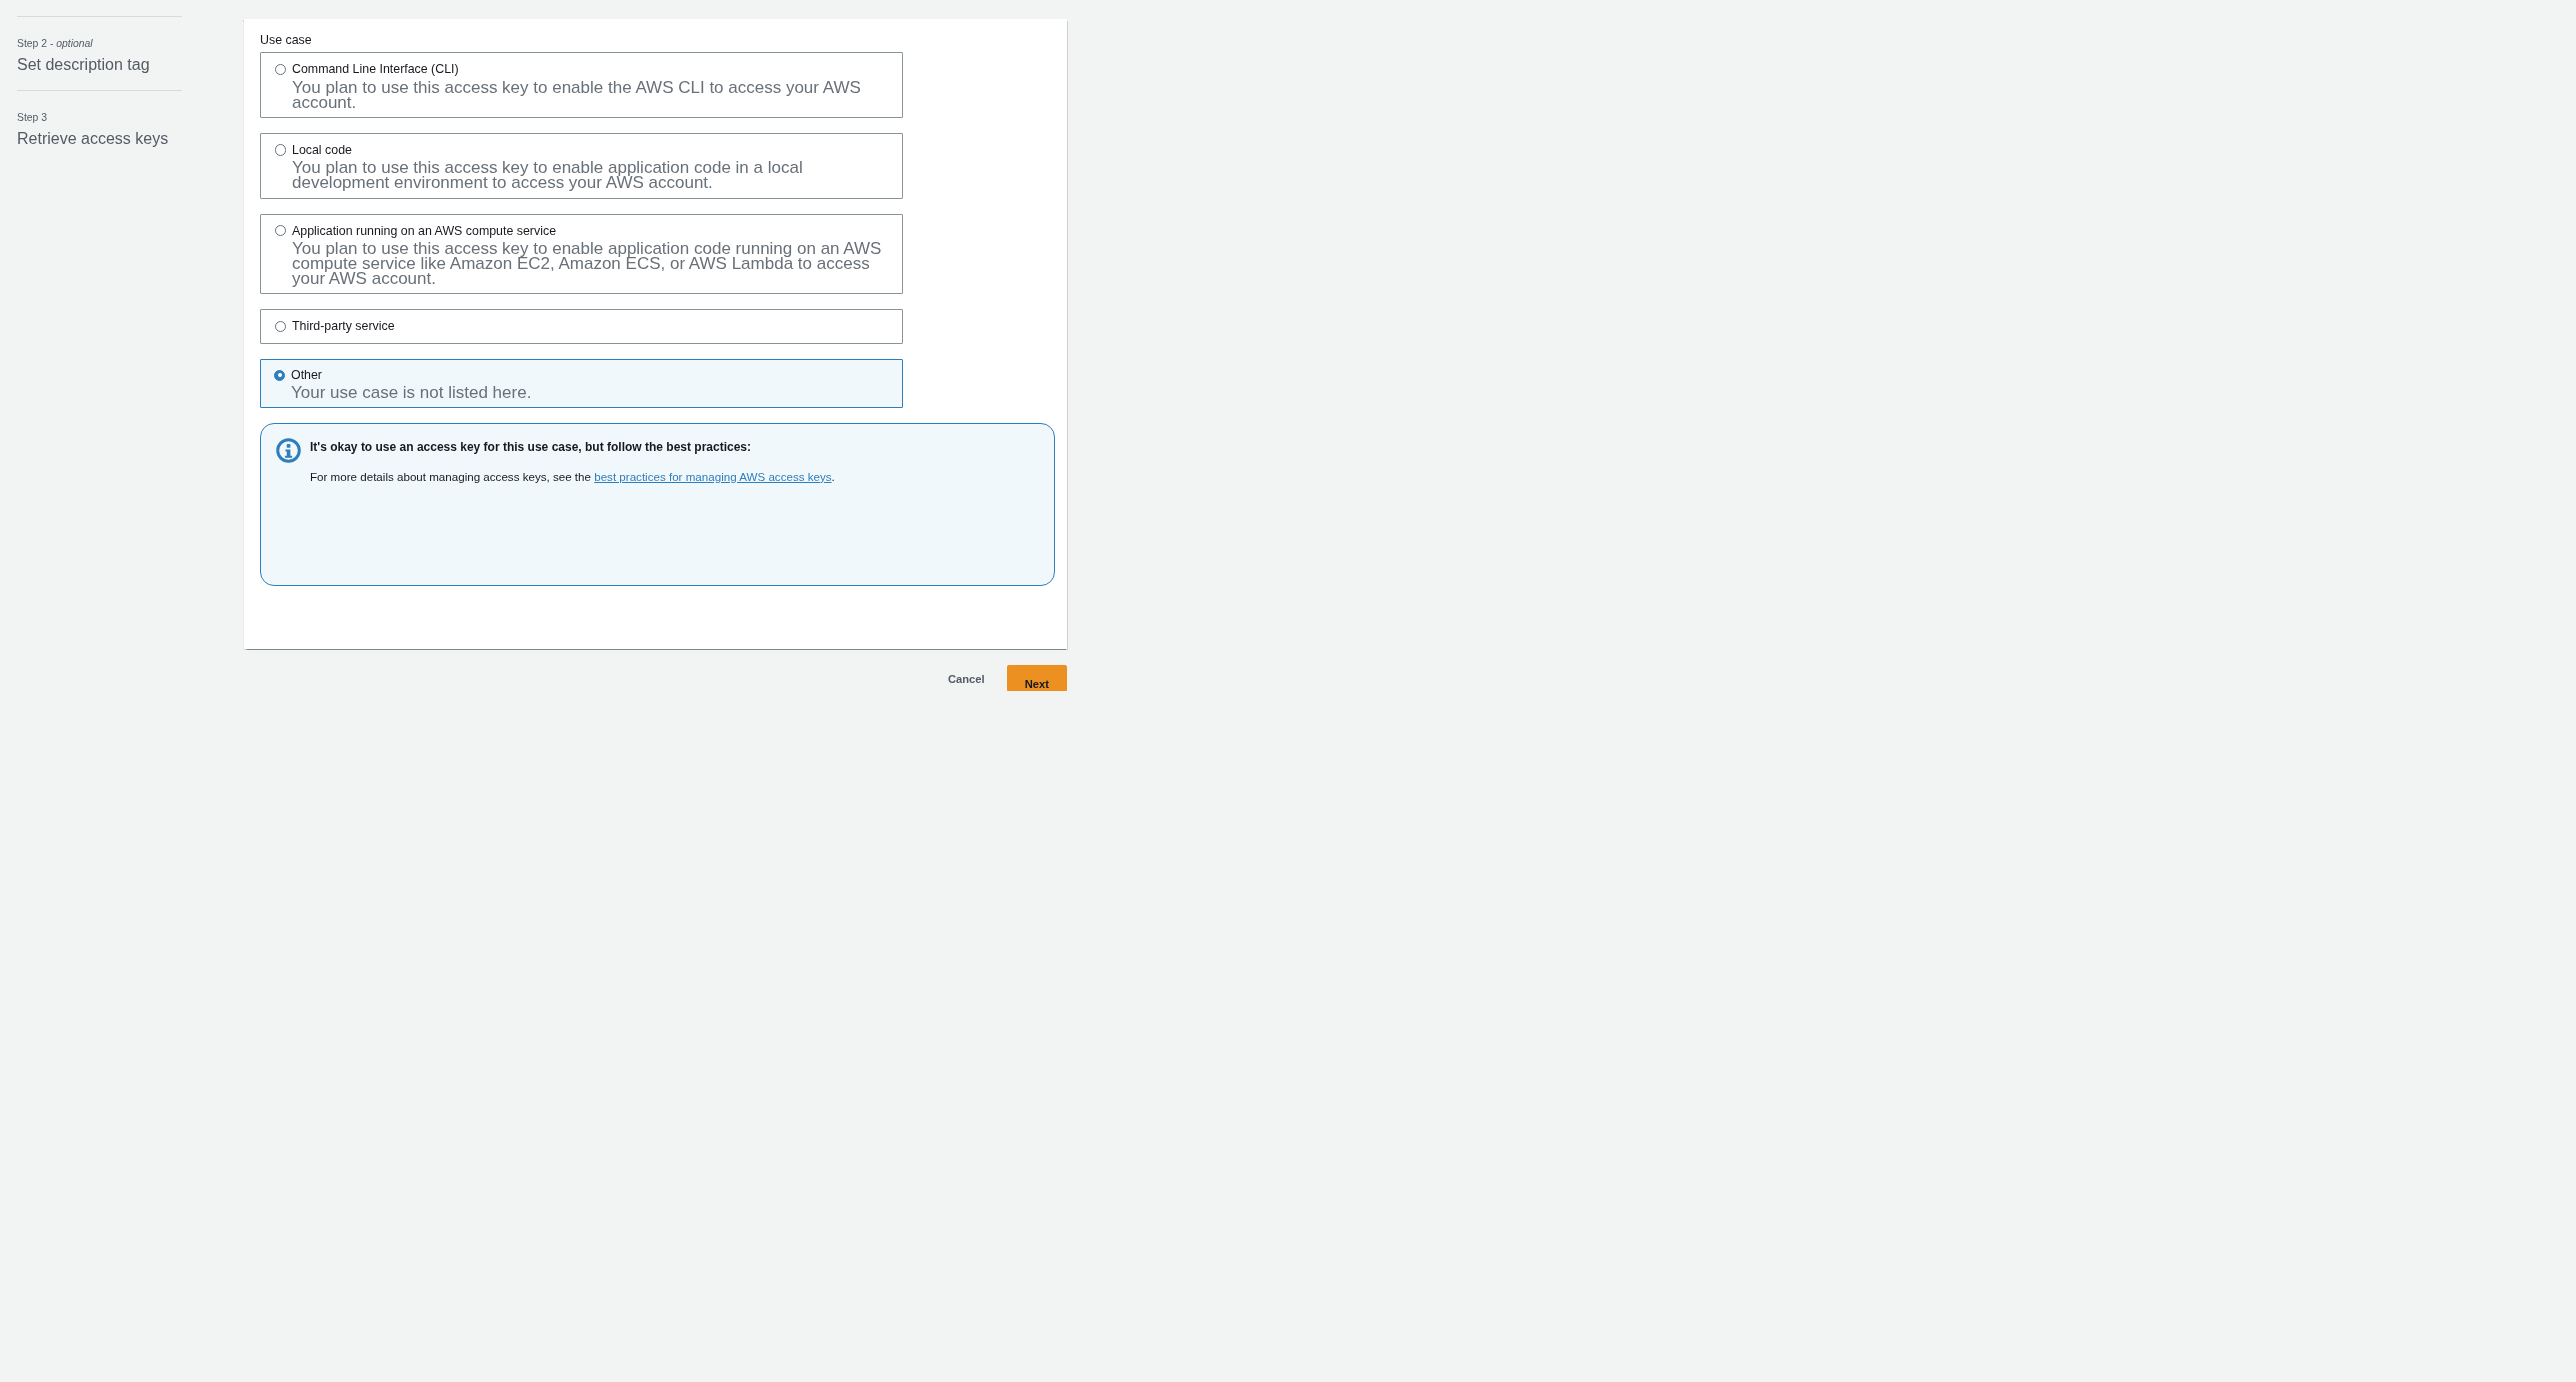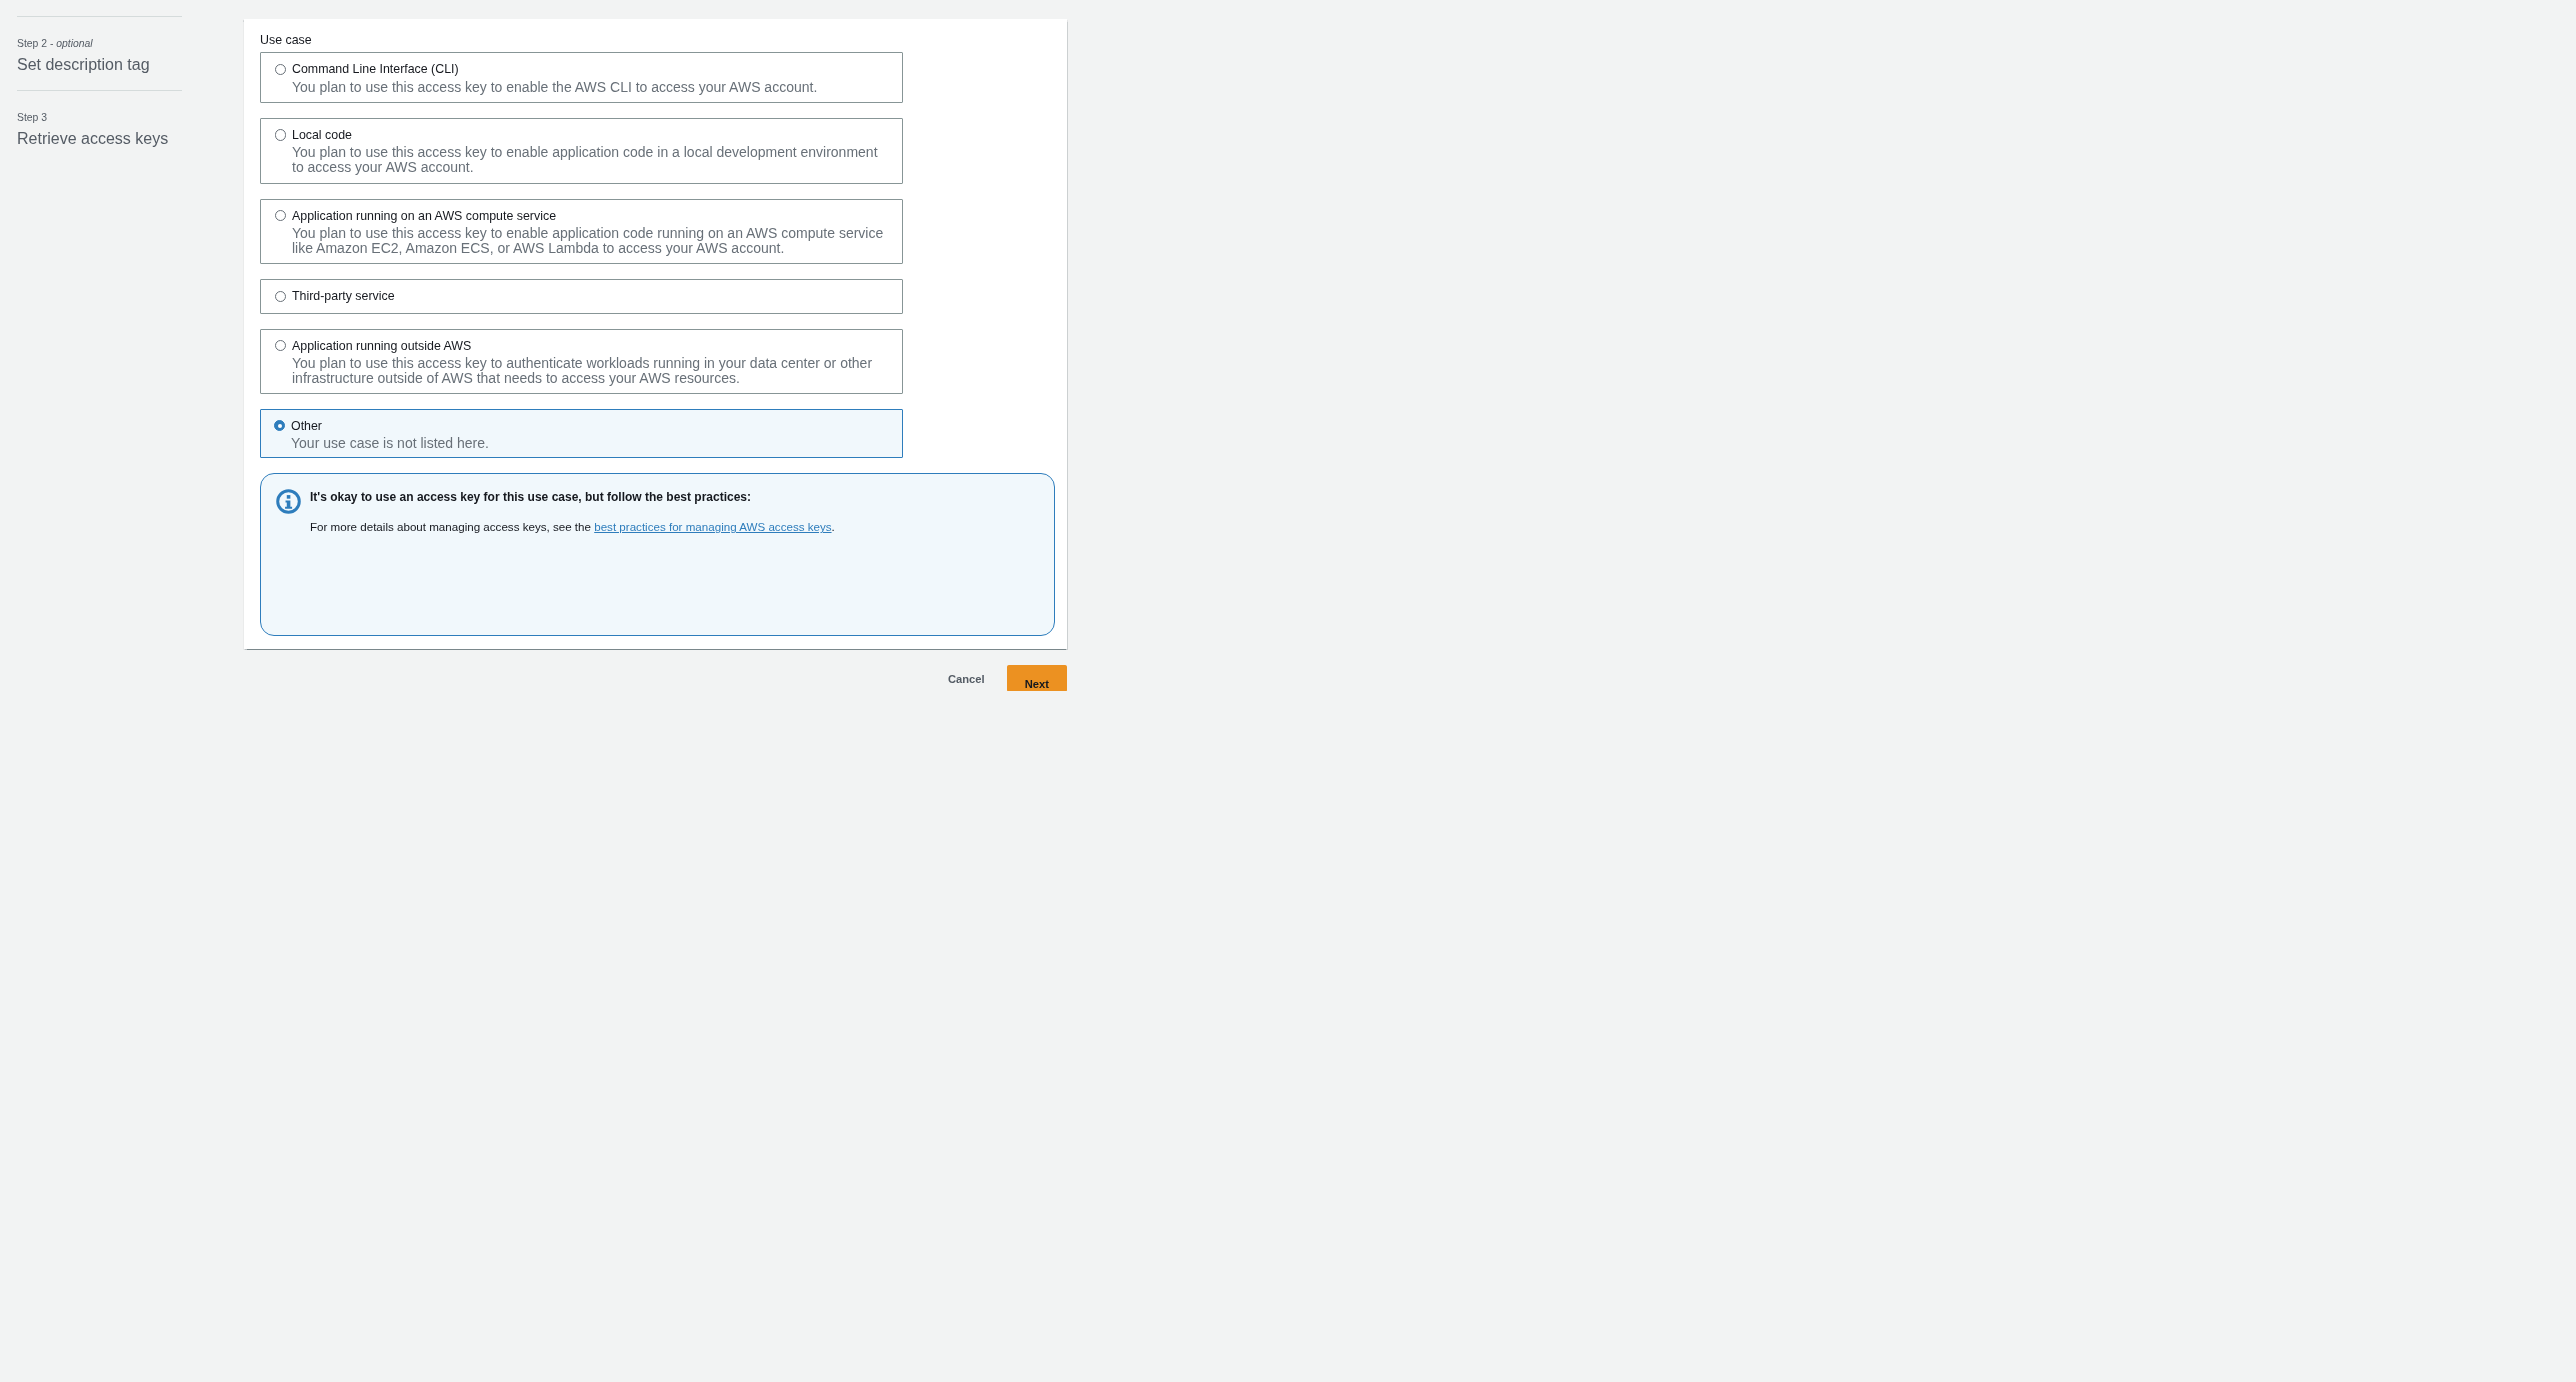--- a/index.html
+++ b/index.html
@@ -91,21 +91,21 @@
     margin: -2px 0 0 -2px;
     border-radius: 50%;
     background: #ffffff;
   }
   .tile-title {
     font-size: 12.4px;
     line-height: 17.6px;
     color: #16191f;
   }
   .tile-desc {
-    font-size: 14px;
+    font-size: 17px;
     line-height: 15px;
     color: #687078;
     margin-top: 0.8px;
   }
 
   
   .alert {
     position: relative;
     width: 795px;
     min-height: 163px;
@@ -221,25 +221,20 @@
     <span class="radio"></span>
     <div class="tile-title">Application running on an AWS compute service</div>
     <div class="tile-desc">You plan to use this access key to enable application code running on an AWS compute service like Amazon EC2, Amazon ECS, or AWS Lambda to access your AWS account.</div>
   </div>
 
   <div class="tile">
     <span class="radio"></span>
     <div class="tile-title">Third-party service</div>
   </div>
 
-  <div class="tile">
-    <span class="radio"></span>
-    <div class="tile-title">Application running outside AWS</div>
-    <div class="tile-desc">You plan to use this access key to authenticate workloads running in your data center or other infrastructure outside of AWS that needs to access your AWS resources.</div>
-  </div>
 
   <div class="tile selected">
     <span class="radio"></span>
     <div class="tile-title">Other</div>
     <div class="tile-desc">Your use case is not listed here.</div>
   </div>
 
   <div class="alert">
     <svg class="info-icon" viewBox="0 0 16 16">
       <circle cx="8" cy="8" r="6.9" fill="none" stroke="#2e7dbc" stroke-width="1.9"></circle>

